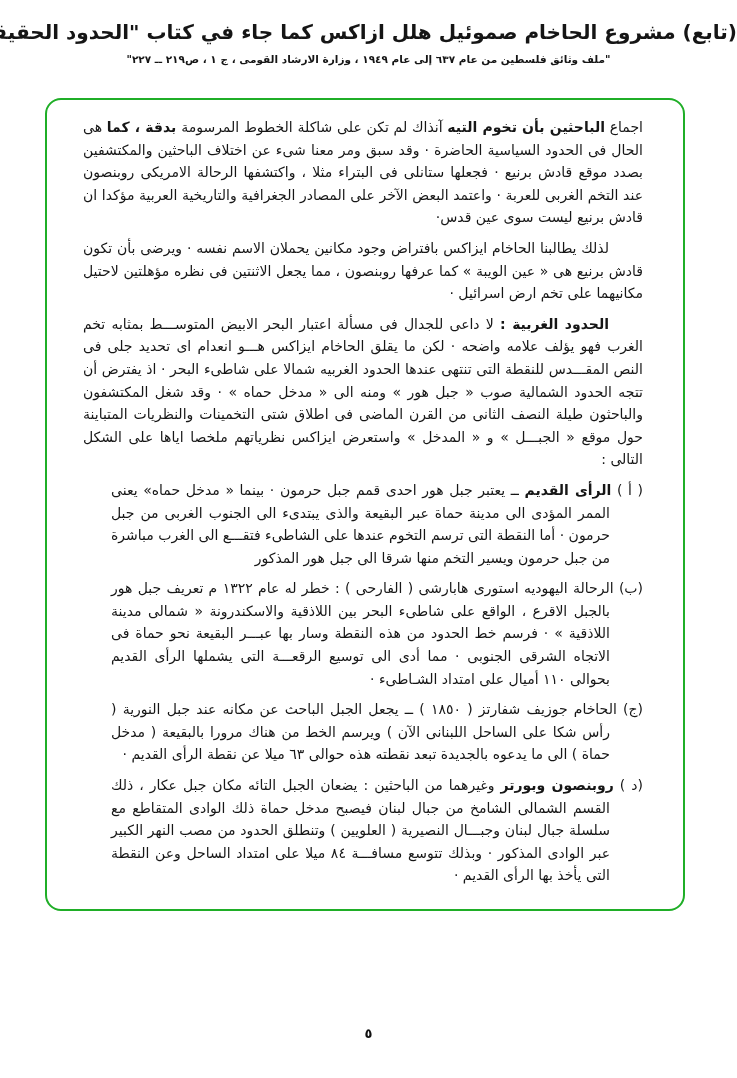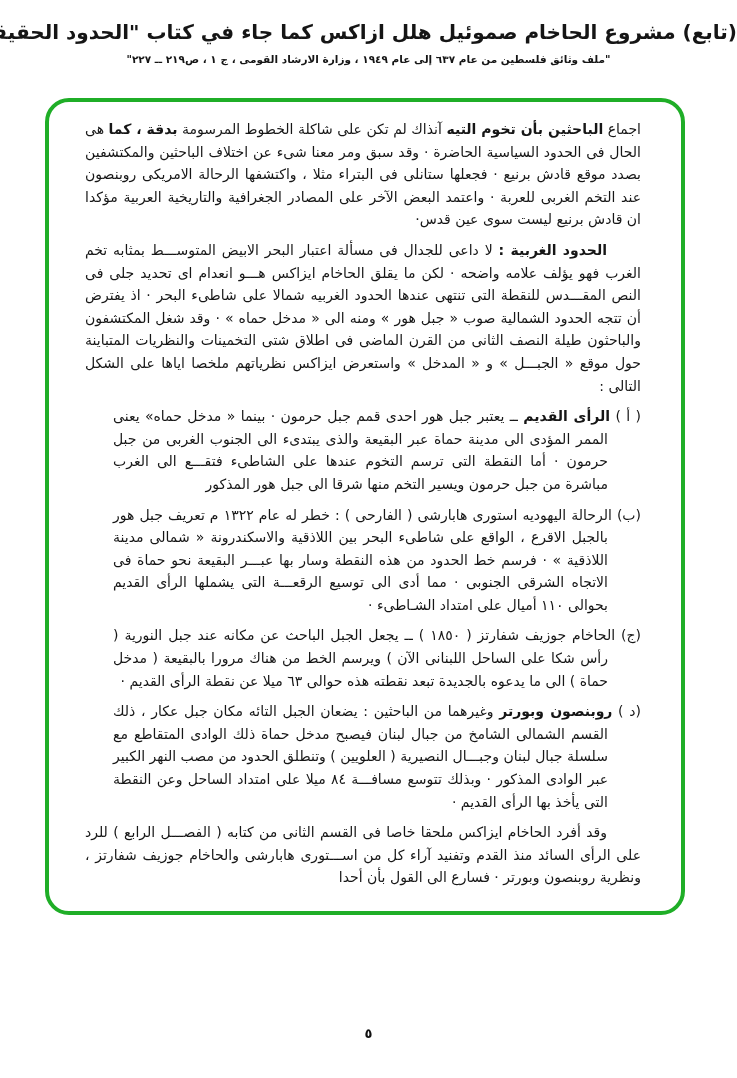--- a/index.html
+++ b/index.html
@@ -15,22 +15,22 @@
     white-space:nowrap; letter-spacing:-0.2px;
   }
   .doc-source{
     font-size:10.5px; font-weight:bold; line-height:14px; margin-top:8px;
     white-space:nowrap;
   }
   .frame{
     box-sizing:border-box;
     width:640px;
     margin:32px 52px 0 45px;
-    border:4px solid #eab308;
-    border-radius:24px;
+    border:2px solid #eab308;
+    border-radius:16px;
     padding:16px 40px 14px 36px;
     background:#ffffff;
   }
   .doc-body{ direction:rtl; }
   .doc-body p{
     margin:0 0 8px 0;
     font-size:14px;
     line-height:22.6px;
     text-align:justify;
     color:#161616;
@@ -49,22 +49,22 @@
 <body>
 
 <header class="header">
   <div class="doc-title">(تابع) مشروع الحاخام صموئيل هلل ازاكس كما جاء في كتاب "الحدود الحقيقية للأرض المقدسة"</div>
   <div class="doc-source">"ملف وثائق فلسطين من عام ٦٣٧ إلى عام ١٩٤٩ ، وزارة الارشاد القومى ، ج ١ ، ص٢١٩ ــ ٢٢٧"</div>
 </header>
 
 <main class="frame" style="border-color: rgb(31, 174, 39);">
   <div class="doc-body" style="color: rgb(22, 22, 22);">
       <p class="plain first"><span>اجماع </span><span class="b">الباحثين بأن تخوم التيه</span><span> آنذاك لم تكن على شاكلة الخطوط المرسومة </span><span class="b">بدقة ، كما</span><span> هى الحال فى الحدود السياسية الحاضرة · وقد سبق ومر معنا شىء عن اختلاف الباحثين والمكتشفين بصدد موقع قادش برنيع · فجعلها ستانلى فى البتراء مثلا ، واكتشفها الرحالة الامريكى روبنصون عند التخم الغربى للعربة · واعتمد البعض الآخر على المصادر الجغرافية والتاريخية العربية مؤكدا ان قادش برنيع ليست سوى عين قدس·</span></p>
+      <p class="indent"><span>لذلك يطالبنا الحاخام ايزاكس بافتراض وجود مكانين يحملان الاسم نفسه · ويرضى بأن تكون قادش برنيع هى « عين الويبة » كما عرفها روبنصون ، مما يجعل الاثنتين فى نظره مؤهلتين لاحتيل مكانيهما على تخم ارض اسرائيل ·</span></p>
       <p class="indent"><span class="b">الحدود الغربية :</span><span> لا داعى للجدال فى مسألة اعتبار البحر الابيض المتوســـط بمثابه تخم الغرب فهو يؤلف علامه واضحه · لكن ما يقلق الحاخام ايزاكس هـــو انعدام اى تحديد جلى فى النص المقـــدس للنقطة التى تنتهى عندها الحدود الغربيه شمالا على شاطىء البحر · اذ يفترض أن تتجه الحدود الشمالية صوب « جبل هور » ومنه الى « مدخل حماه » · وقد شغل المكتشفون والباحثون طيلة النصف الثانى من القرن الماضى فى اطلاق شتى التخمينات والنظريات المتباينة حول موقع « الجبـــل » و « المدخل » واستعرض ايزاكس نظرياتهم ملخصا اياها على الشكل التالى :</span></p>
       <p class="item"><span class="marker">( أ ) </span><span class="b">الرأى القديم</span><span> ــ يعتبر جبل هور احدى قمم جبل حرمون · بينما « مدخل حماه» يعنى الممر المؤدى الى مدينة حماة عبر البقيعة والذى يبتدىء الى الجنوب الغربى من جبل حرمون · أما النقطة التى ترسم التخوم عندها على الشاطىء فتقـــع الى الغرب مباشرة من جبل حرمون ويسير التخم منها شرقا الى جبل هور المذكور</span></p>
       <p class="item"><span class="marker">(ب) </span><span>الرحالة اليهوديه استورى هابارشى ( الفارحى ) : خطر له عام ١٣٢٢ م تعريف جبل هور بالجبل الاقرع ، الواقع على شاطىء البحر بين اللاذقية والاسكندرونة « شمالى مدينة اللاذقية » · فرسم خط الحدود من هذه النقطة وسار بها عبـــر البقيعة نحو حماة فى الاتجاه الشرقى الجنوبى · مما أدى الى توسيع الرقعـــة التى يشملها الرأى القديم بحوالى ١١٠ أميال على امتداد الشـاطىء ·</span></p>
       <p class="item"><span class="marker">(ج) </span><span>الحاخام جوزيف شفارتز ( ١٨٥٠ ) ــ يجعل الجبل الباحث عن مكانه عند جبل النورية ( رأس شكا على الساحل اللبنانى الآن ) ويرسم الخط من هناك مرورا بالبقيعة ( مدخل حماة ) الى ما يدعوه بالجديدة تبعد نقطته هذه حوالى ٦٣ ميلا عن نقطة الرأى القديم ·</span></p>
       <p class="item"><span class="marker">(د ) </span><span class="b">روبنصون وبورتر</span><span> وغيرهما من الباحثين : يضعان الجبل التائه مكان جبل عكار ، ذلك القسم الشمالى الشامخ من جبال لبنان فيصبح مدخل حماة ذلك الوادى المتقاطع مع سلسلة جبال لبنان وجبـــال النصيرية ( العلويين ) وتنطلق الحدود من مصب النهر الكبير عبر الوادى المذكور · وبذلك تتوسع مسافـــة ٨٤ ميلا على امتداد الساحل وعن النقطة التى يأخذ بها الرأى القديم ·</span></p>
-      <p class="indent"><span>وقد أفرد الحاخام ايزاكس ملحقا خاصا فى القسم الثانى من كتابه ( الفصـــل الرابع ) للرد على الرأى السائد منذ القدم وتفنيد آراء كل من اســـتورى هابارشى والحاخام جوزيف شفارتز ، ونظرية روبنصون وبورتر · فسارع الى القول بأن أحدا</span></p>
     </div>
 </main>
 
 <div class="page-number">٥</div>
 
 </body></html>

